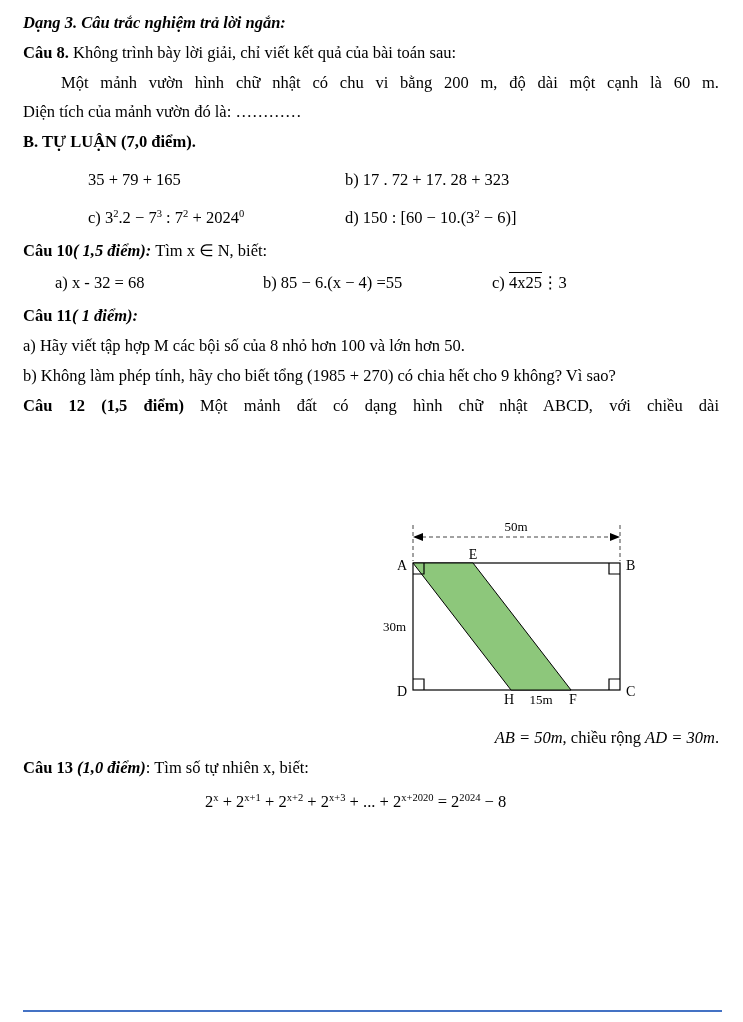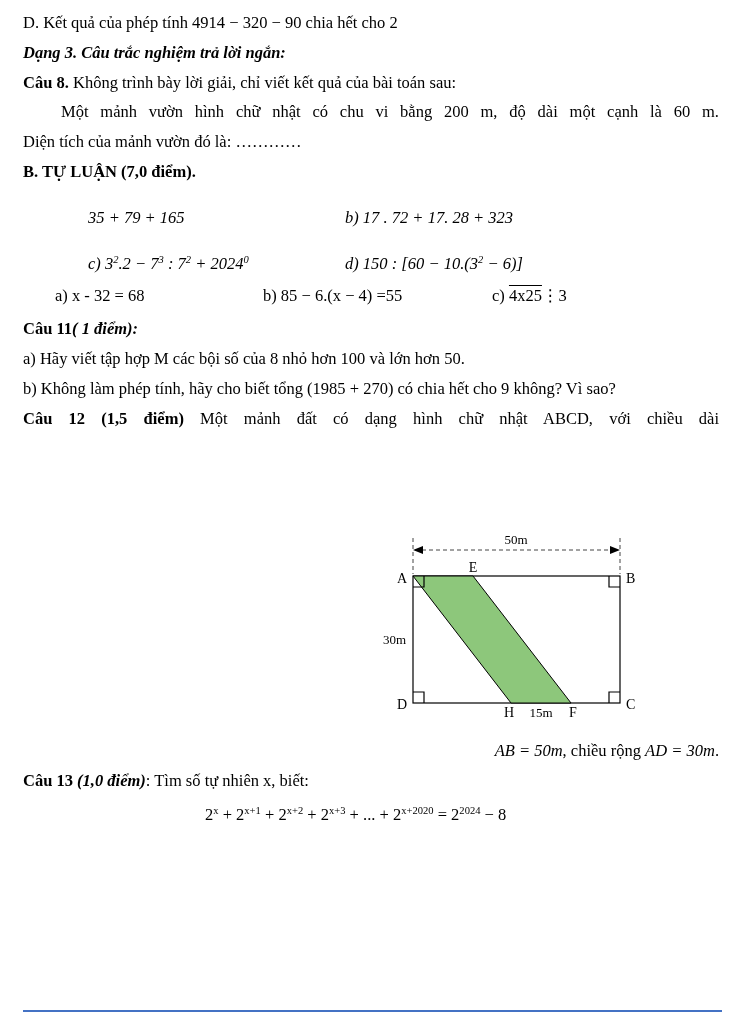--- a/index.html
+++ b/index.html
@@ -9,58 +9,58 @@
     position:relative;overflow:hidden;
   }
   .page{padding:8px 24px 0 23px;}
   p{margin:0;line-height:29.8px;}
   .b{font-weight:700;}
   .i{font-style:italic;}
   .bi{font-weight:700;font-style:italic;}
   .indent{text-indent:38px;}
   .justify{text-align:justify;}
   .jforce{text-align:justify;text-align-last:justify;}
-  .row9{padding-left:65px;margin:16px 0 3px;font-style:italic;}
+  .row9{padding-left:65px;margin:8px 0 3px;}
   .row9 .c1{display:inline-block;width:257px;}
   .row10{padding-left:32px;margin:3px 0;}
   .row10 .ca{display:inline-block;width:208px;}
   .row10 .cb{display:inline-block;width:229px;}
   sup{font-size:0.64em;line-height:0;}
   .ovl{text-decoration:overline;}
   .dimsline{padding-left:27px;text-align:right;}
   .figwrap{margin:82px 0 0 328px;width:310px;height:205px;}
   svg text{font-family:"Liberation Serif",serif;font-size:14px;fill:#000;}
   svg text.dim{font-size:13px;}
   .dash{stroke:#444;stroke-width:1;stroke-dasharray:4 3;fill:none;}
   .solid{stroke:#000;stroke-width:1.2;fill:none;}
   .eq{padding-left:182px;margin-top:4px;}
   .bottom-rule{position:absolute;left:23px;width:699px;height:2px;top:1010px;}
 </style>
 </head>
 <body>
 
 <div class="page">
 
-  <p><span>D.</span><span> Kết quả của phép tính </span><span class="math">4914 − 320 − 90</span><span> chia hết cho 2</span></p>
 
   <p><span class="bi">Dạng 3. Câu trắc nghiệm trả lời ngắn:</span></p>
 
   <p><span class="b">Câu 8.</span><span> Không trình bày lời giải, chỉ viết kết quả của bài toán sau:</span></p>
 
   <p class="indent jforce"><span>Một mảnh vườn hình chữ nhật có chu vi bằng 200 m, độ dài một cạnh là 60 m.</span></p>
 
   <p><span>Diện tích của mảnh vườn đó là: …………</span></p>
 
   <p><span class="b">B. TỰ LUẬN (7,0 điểm).</span></p>
 
 
   <p class="row9"><span class="c1">35 + 79 + 165</span><span>b) 17 . 72 + 17. 28 + 323</span></p>
 
   <p class="row9"><span class="c1">c) 3<sup>2</sup>.2 − 7<sup>3</sup> : 7<sup>2</sup> + 2024<sup>0</sup></span><span>d) 150 : [60 − 10.(3<sup>2</sup> − 6)]</span></p>
 
+  <p><span class="b">Câu 10</span><span class="bi">( 1,5 điểm):</span><span> Tìm x ∈ N, biết:</span></p>
 
   <p class="row10"><span class="ca">a) x - 32 = 68</span><span class="cb">b) 85 − 6.(x − 4) =55</span><span>c) <span class="ovl">4x25</span>⋮3</span></p>
 
   <p><span class="b">Câu 11</span><span class="bi">( 1 điểm):</span></p>
 
   <p><span>a) Hãy viết tập hợp M các bội số của 8 nhỏ hơn 100 và lớn hơn 50.</span></p>
 
   <p class="justify"><span>b) Không làm phép tính, hãy cho biết tổng (1985 + 270) có chia hết cho 9 không? Vì sao?</span></p>
 
   <p class="jforce"><span class="b">Câu 12 (1,5 điểm)</span><span> Một mảnh đất có dạng hình chữ nhật ABCD, với chiều dài</span></p>

